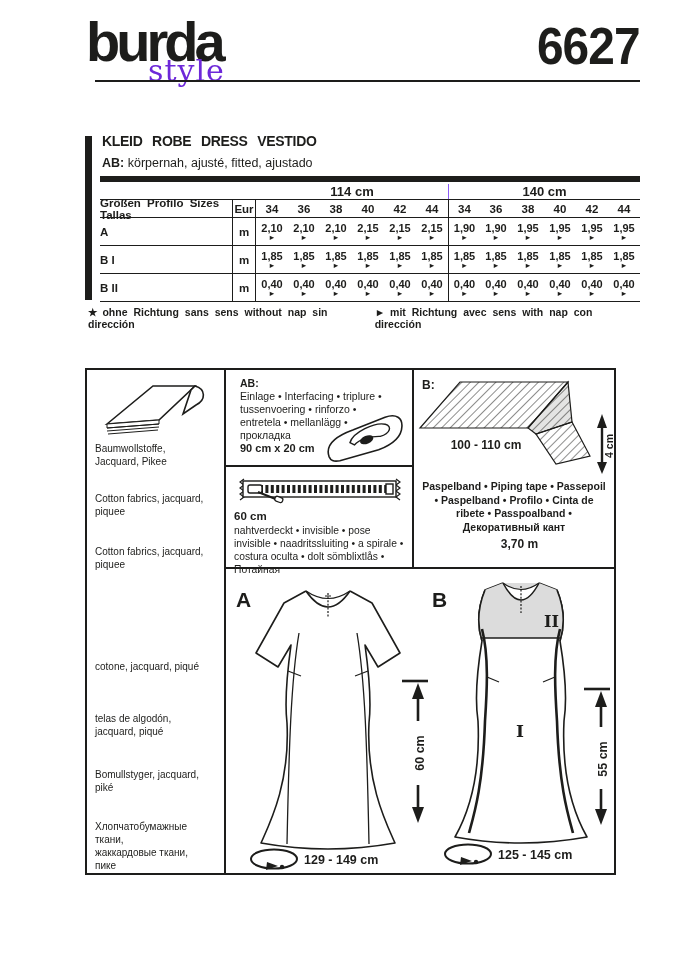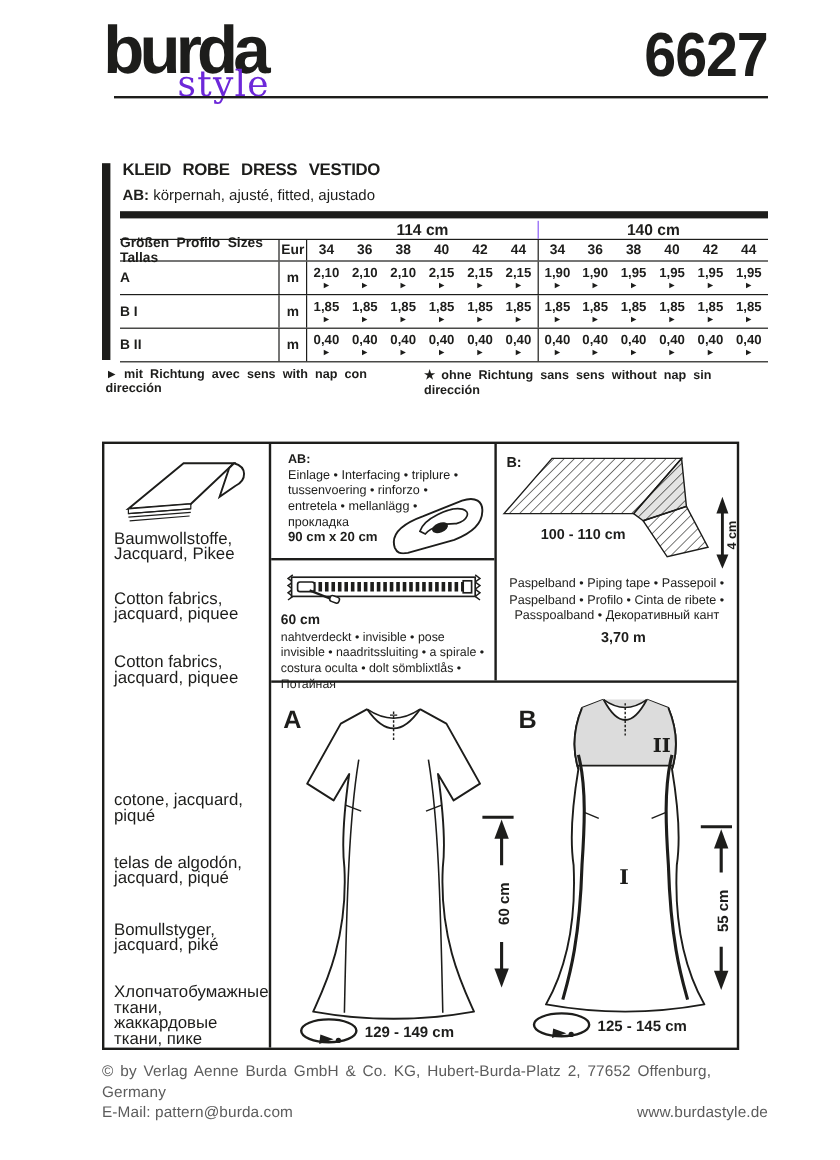--- a/index.html
+++ b/index.html
@@ -38,36 +38,36 @@
 
   .footnotes{position:absolute;left:88px;top:306px;width:552px;display:flex;justify-content:space-between;
              font-size:10.5px;font-weight:600;}
   .footnotes .sym{margin-right:5px;}
   .fn{word-spacing:3px;}
 
   
   .midbox{position:absolute;left:85px;top:368px;width:527px;height:503px;border:2px solid #1d1d1b;}
   .midbox *{box-sizing:border-box;}
   .fabcol{position:absolute;left:0;top:0;bottom:0;width:139px;border-right:2px solid #1d1d1b;}
-  .fab-item{position:absolute;left:8px;right:20px;font-size:14px;line-height:13px;white-space:pre-line;}
+  .fab-item{position:absolute;left:8px;right:20px;font-size:10px;line-height:13px;white-space:pre-line;}
   .fab-icon{position:absolute;left:8px;top:6px;}
 
   .midcol{position:absolute;left:139px;top:0;width:188px;height:197px;border-right:2px solid #1d1d1b;}
   .interf{height:97px;border-bottom:2px solid #1d1d1b;position:relative;padding:7px 6px 0 14px;
           font-size:10.5px;line-height:13px;}
   .interf b{font-weight:800;}
   .interf .size{font-weight:800;font-size:11px;margin-top:0;}
   .iron{position:absolute;right:3px;bottom:3px;}
   .zipbox{position:relative;padding:6px 6px 0 8px;font-size:10.3px;line-height:13px;}
   .zipbox .len{font-weight:800;font-size:11.5px;margin:2px 0 1px 0;}
 
   .rightcol{position:absolute;left:327px;top:0;right:0;height:197px;}
   .bias-wrap{position:relative;height:104px;}
   .bprefix{position:absolute;left:8px;top:8px;font-weight:800;font-size:12px;}
-  .piping{text-align:center;font-size:10.5px;line-height:13.5px;padding:6px 6px 0 6px;}
+  .piping{text-align:center;font-size:10.5px;line-height:13.5px;padding:6px 6px 0 6px;font-weight:bold;}
   .piping-len{text-align:center;font-weight:800;font-size:12px;margin-top:3px;padding-left:11px;}
 
   .sketcharea{position:absolute;left:139px;top:197px;right:0;bottom:0;border-top:2px solid #1d1d1b;}
 
   
   .footer{position:absolute;left:85px;top:884px;width:555px;color:#5c5c5c;font-size:12.8px;line-height:17px;
           letter-spacing:.1px;}
   .footer-l1{word-spacing:2px;}
   .footer-l2{display:flex;justify-content:space-between;}
 
@@ -269,22 +269,22 @@
           <span class="arr">►</span>
         </div>
       <div class="c-size">
           <span class="val">0,40</span>
           <span class="arr">►</span>
         </div>
     </div>
   </div>
 
   <div class="footnotes">
+    <div class="fn"><span class="sym">★</span><span>ohne Richtung  sans sens  without nap  sin dirección</span></div>
     <div class="fn"><span class="sym">►</span><span>mit Richtung  avec sens  with nap  con dirección</span></div>
-    <div class="fn"><span class="sym">★</span><span>ohne Richtung  sans sens  without nap  sin dirección</span></div>
   </div>
 
   <div class="midbox">
 
     <div class="fabcol">
       <svg class="fab-icon" width="120" height="64" viewBox="0 0 120 64">
         <path d="M12,48 L58,10 L100,10 L64,44 Z" fill="#fff" stroke="#1d1d1b" stroke-width="1.6"></path>
         <path d="M100,10 C111,13 111,24 101,29 L88,38 L96,14 Z" fill="#fff" stroke="#1d1d1b" stroke-width="1.6"></path>
         <path d="M12,48 L64,44 L64,48 L12,52 Z" fill="#fff" stroke="#1d1d1b" stroke-width="1"></path>
         <path d="M12,52 L64,48" stroke="#1d1d1b" stroke-width="1" fill="none"></path>
@@ -410,21 +410,14 @@
         <g>
           <ellipse cx="44" cy="283" rx="23" ry="9.5" fill="none" stroke="#1d1d1b" stroke-width="2"></ellipse>
           <polygon points="36,294 48,290 37,286" fill="#1d1d1b"></polygon>
           <circle cx="52" cy="291" r="2.2" fill="#1d1d1b"></circle>
           <text x="74" y="288" font-size="12.5" font-weight="800" fill="#1d1d1b">125 - 145 cm</text>
         </g>
       </svg>
     </div>
   </div>
 
-  <div class="footer">
-    <div class="footer-l1">© by Verlag Aenne Burda GmbH &amp; Co. KG, Hubert-Burda-Platz 2, 77652 Offenburg, Germany</div>
-    <div class="footer-l2">
-      <span>E-Mail: pattern@burda.com</span>
-      <span>www.burdastyle.de</span>
-    </div>
-  </div>
 
 </div>
 
 </body></html>

